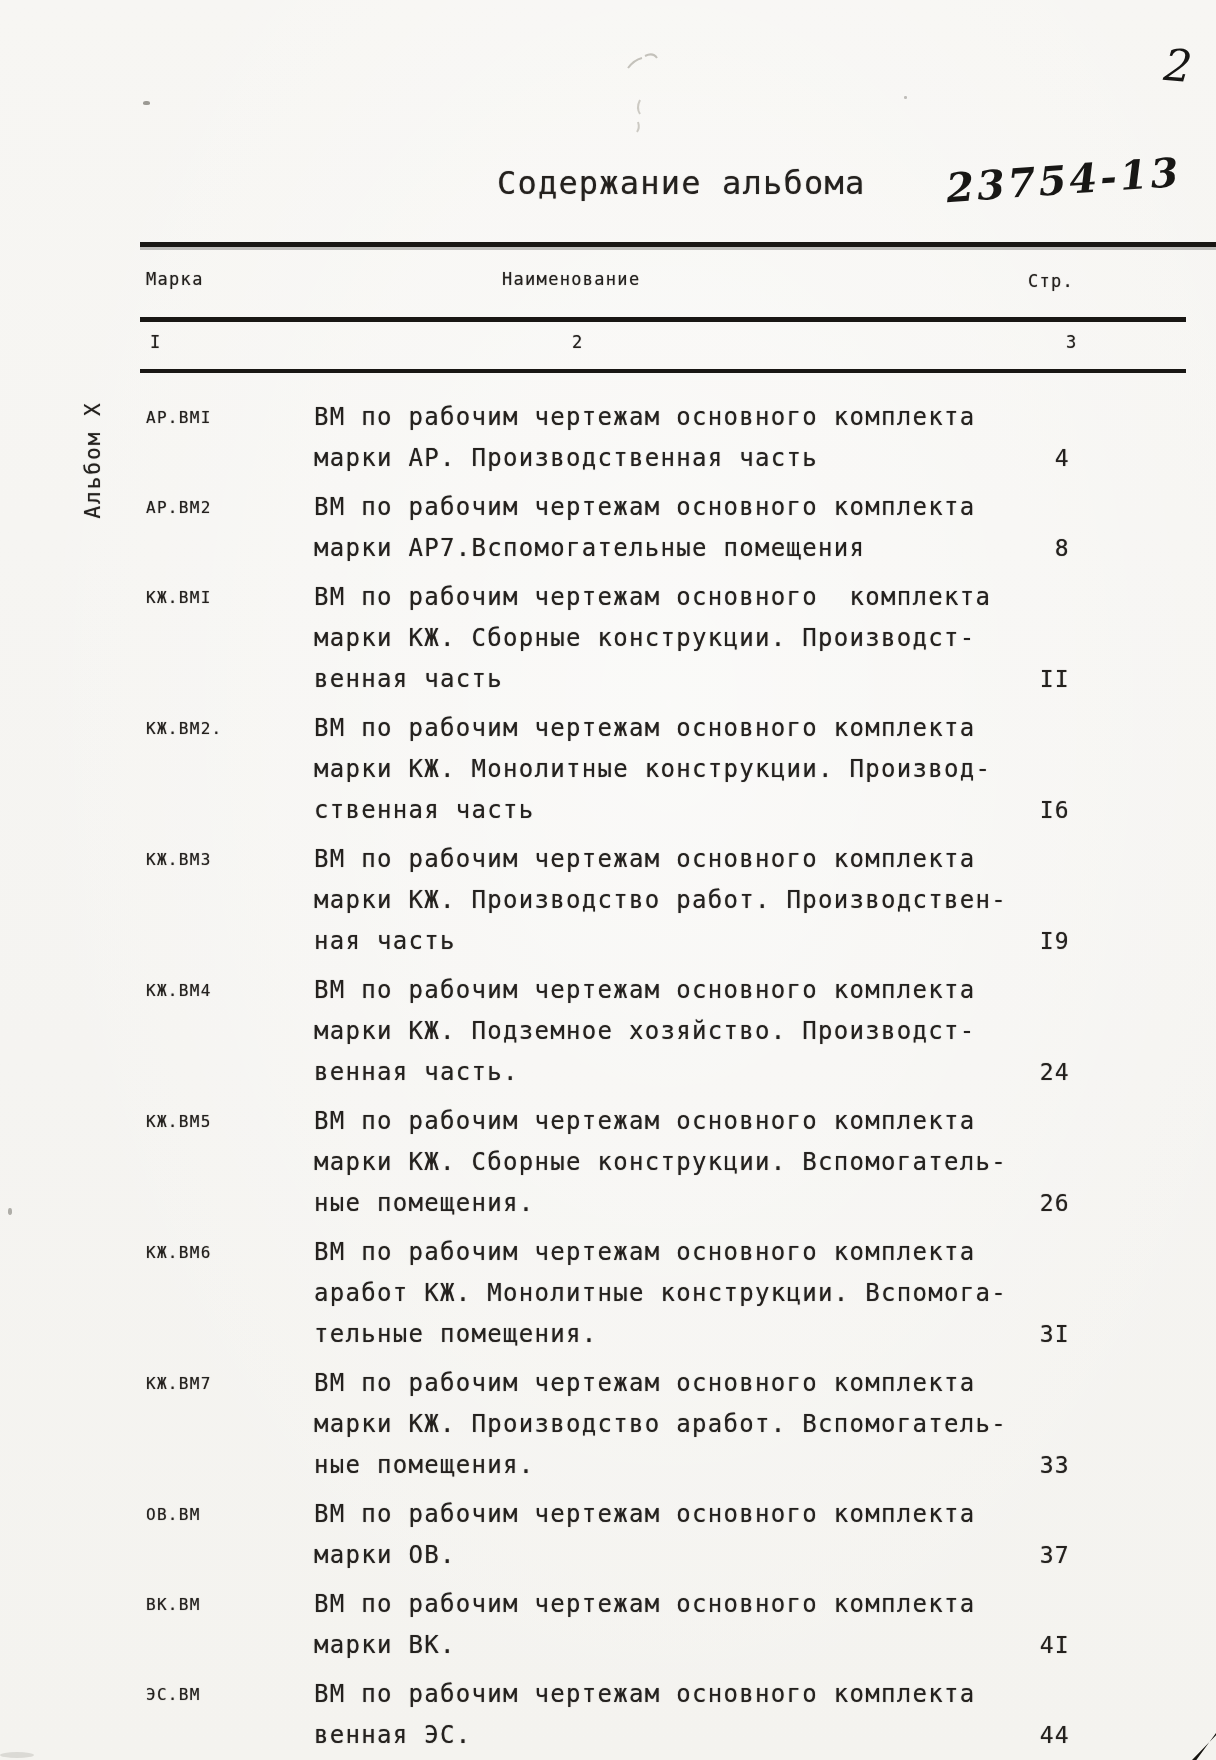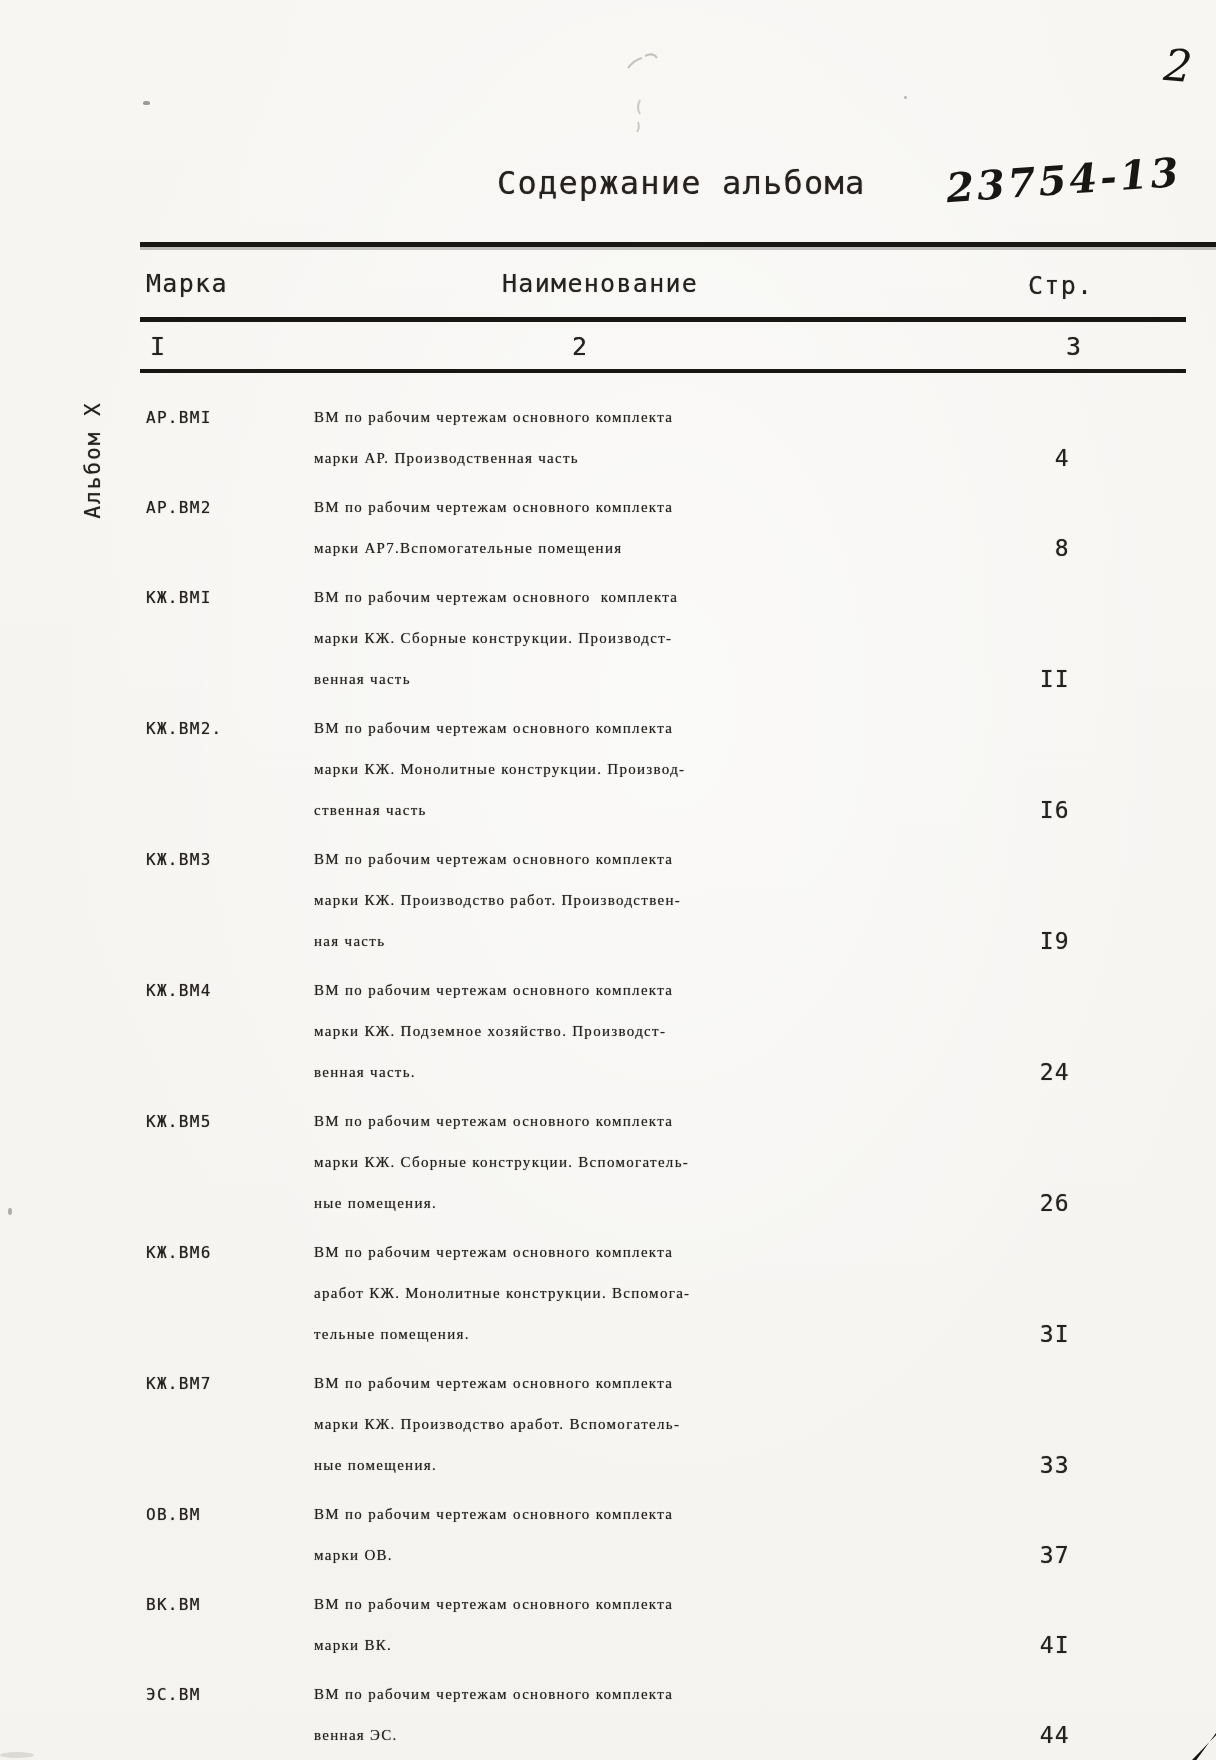--- a/index.html
+++ b/index.html
@@ -32,38 +32,38 @@
   }
   .side-label{
     position:absolute;left:93px;top:460px;
     transform:translate(-50%,-50%) rotate(-90deg);
     font-size:21px;letter-spacing:2px;white-space:pre;
   }
   .rule{position:absolute;background:#191714;}
   .rule-a{left:140px;top:242px;width:1076px;height:5px;box-shadow:0 3px 0 rgba(25,23,20,0.25);}
   .rule-b{left:140px;top:317px;width:1046px;height:5px;}
   .rule-c{left:140px;top:369px;width:1046px;height:4px;}
-  .hcell{position:absolute;font-size:25px;letter-spacing:1.3px;white-space:pre;}
+  .hcell{position:absolute;font-size:17px;letter-spacing:1.3px;white-space:pre;}
   .h-mark{left:146px;top:269px;}
   .h-name{left:502px;top:269px;}
   .h-page{left:1028px;top:271px;}
   .n-mark{left:150px;top:332px;}
   .n-name{left:572px;top:332px;}
   .n-page{left:1066px;top:332px;}
   .tbody{
     position:absolute;left:146px;top:397px;width:924px;
   }
   .row{display:flex;align-items:flex-start;margin-bottom:8px;}
   .cell-mark{
     flex:0 0 168px;font-size:16px;letter-spacing:1.3px;
     line-height:41px;white-space:pre;
   }
   .cell-desc{flex:0 0 648px;min-width:0;}
   .desc-line{
-    font-size:15px;letter-spacing:1.3px;line-height:41px;white-space:pre;font-family:Liberation Serif, serif;
+    font-size:24px;letter-spacing:1.3px;line-height:41px;white-space:pre;
   }
   .cell-page{
     flex:1 1 auto;align-self:flex-end;text-align:right;
     font-size:23px;letter-spacing:1.3px;line-height:41px;white-space:pre;
   }
   .corner-tri{
     position:absolute;right:0;bottom:0;width:24px;height:27px;
     background:#15130f;
     clip-path:polygon(100% 0, 18% 100%, 100% 100%, 0 100%, 100% 8%);
   }

